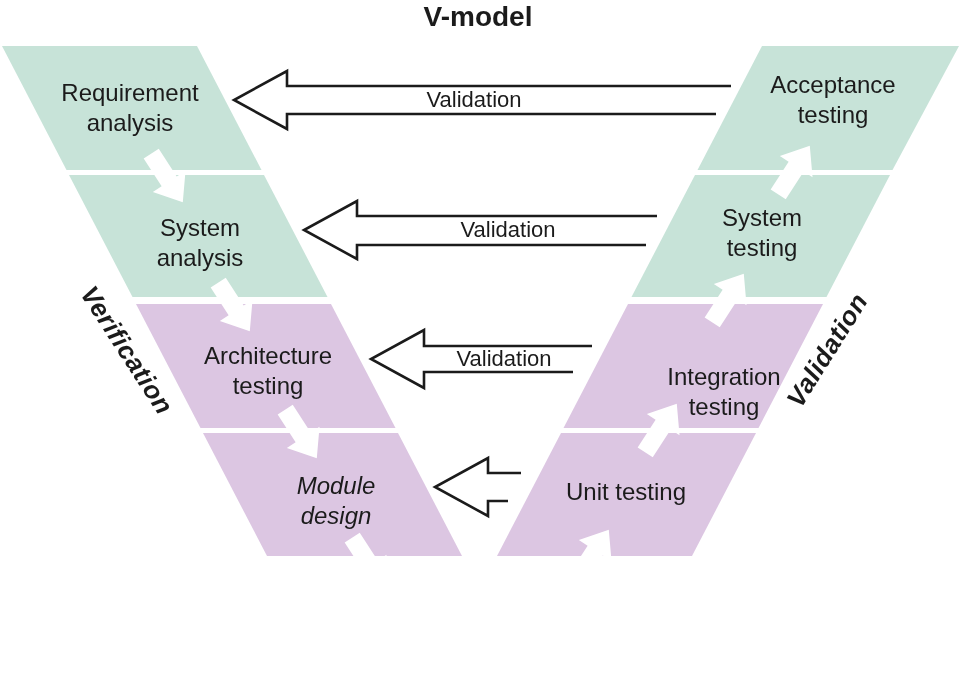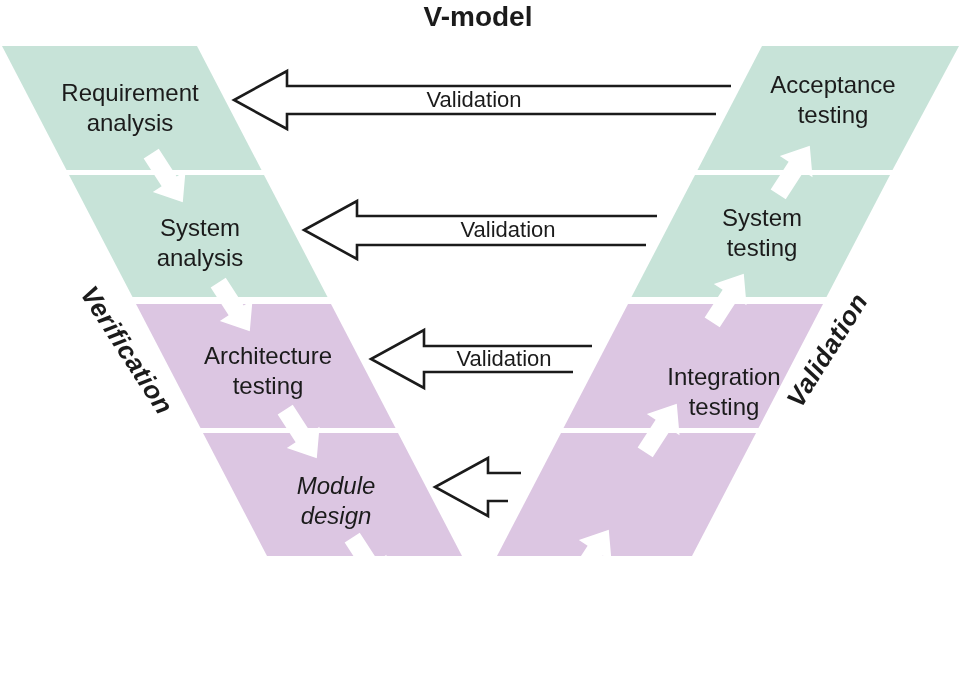--- a/index.html
+++ b/index.html
@@ -65,20 +65,21 @@
 testing</div>
   <div class="txt stage-label" style="left:336px;top:501px;font-style:italic;">Module
 design</div>
 
   <div class="txt stage-label" style="left:833px;top:100px;">Acceptance
 testing</div>
   <div class="txt stage-label" style="left:762px;top:233px;">System
 testing</div>
   <div class="txt stage-label" style="left:724px;top:364px;margin-top:28px;">Integration
 testing</div>
+  <div class="txt stage-label" style="left:626px;top:492px;">Unit testing</div>
 
   <div class="txt coding-label" style="left:480px;top:623px;">Coding</div>
 
   <div class="txt arrow-label" style="left:474px;top:100px;">Validation</div>
   <div class="txt arrow-label" style="left:508px;top:230px;">Validation</div>
   <div class="txt arrow-label" style="left:504px;top:359px;">Validation</div>
   <div class="txt arrow-label" style="left:480px;top:487px;"></div>
 
   <div class="txt axis-label axis-left" style="left:127px;top:350px;">Verification</div>
   <div class="txt axis-label axis-right" style="left:827px;top:350px;">Validation</div>

